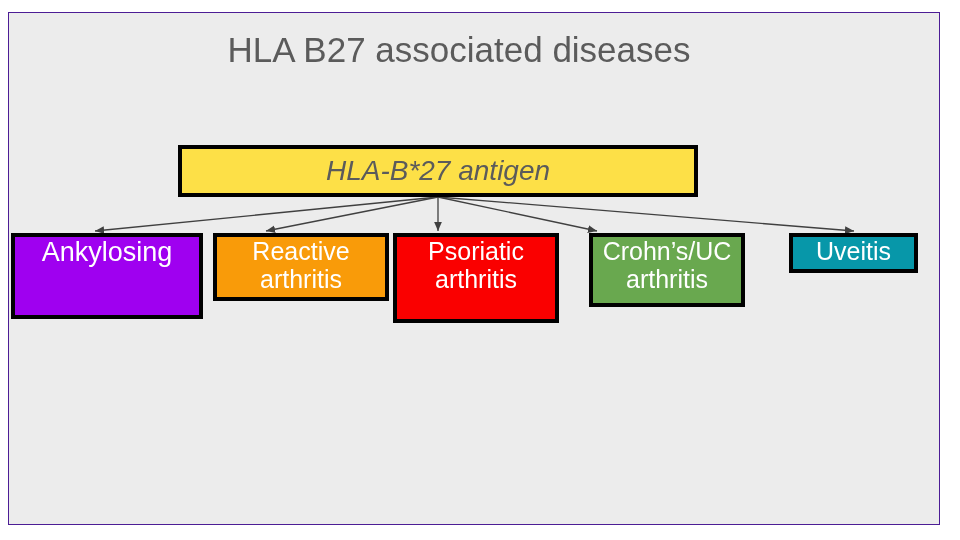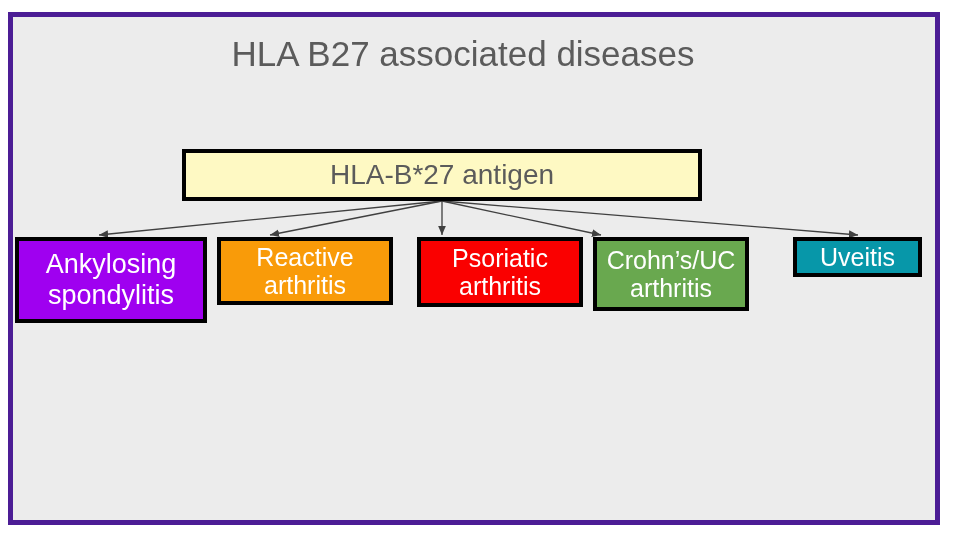--- a/index.html
+++ b/index.html
@@ -14,21 +14,21 @@
     font-family: "Liberation Sans", sans-serif;
   }
 
   #slide {
     position: absolute;
     left: 8px;
     top: 12px;
     width: 932px;
     height: 513px;
     background: #ececec;
-    border: 5px solid #4c1d95;
+    border: 1px solid #4c1d95;
     box-sizing: border-box;
   }
 
   #slide-title {
     position: absolute;
     left: 0px;
     top: 16px;
     width: 900px;
     text-align: center;
     font-size: 35px;
@@ -47,41 +47,42 @@
     pointer-events: none;
   }
 
   
   #root-node {
     position: absolute;
     left: 169px;
     top: 132px;
     width: 520px;
     height: 52px;
-    background: #fef9c3;
+    background: #fde047;
     border: 4px solid #000000;
     box-sizing: border-box;
     display: flex;
     align-items: center;
     justify-content: center;
+    font-style: italic;
   }
   #root-node .node-label {
     font-size: 28px;
     color: #5b5b5b;
     line-height: 32px;
     white-space: nowrap;
   }
 
   
   .disease-node {
     position: absolute;
     border: 4px solid #000000;
     box-sizing: border-box;
     display: flex;
-    align-items: center;
+    align-items: flex-start;
     justify-content: center;
     text-align: center;
   }
   .disease-node .node-label {
     color: #ffffff;
     font-size: 25px;
     line-height: 28px;
     padding: 0 4px;
   }
 
@@ -90,21 +91,21 @@
     background: #9f00f0;
   }
   #node-ankylosing .node-label { font-size: 27px; line-height: 31px; }
 
   #node-reactive {
     left: 204px; top: 220px; width: 176px; height: 68px;
     background: #f99b09;
   }
 
   #node-psoriatic {
-    left: 404px; top: 220px; width: 166px; height: 70px;
+    left: 384px; top: 220px; width: 166px; height: 90px;
     background: #fa0000;
   }
 
   #node-crohns {
     left: 580px; top: 220px; width: 156px; height: 74px;
     background: #69a84f;
   }
 
   #node-uveitis {
     left: 780px; top: 220px; width: 129px; height: 40px;
@@ -133,21 +134,20 @@
     </g>
   </svg>
 
   <div id="root-node">
     <span class="node-label">HLA-B*27 antigen</span>
   </div>
 
   <div id="node-ankylosing" class="disease-node">
     <span class="node-label">
       <span>Ankylosing</span><br>
-      <span>spondylitis</span>
     </span>
   </div>
 
   <div id="node-reactive" class="disease-node">
     <span class="node-label">
       <span>Reactive</span><br>
       <span>arthritis</span>
     </span>
   </div>
 

